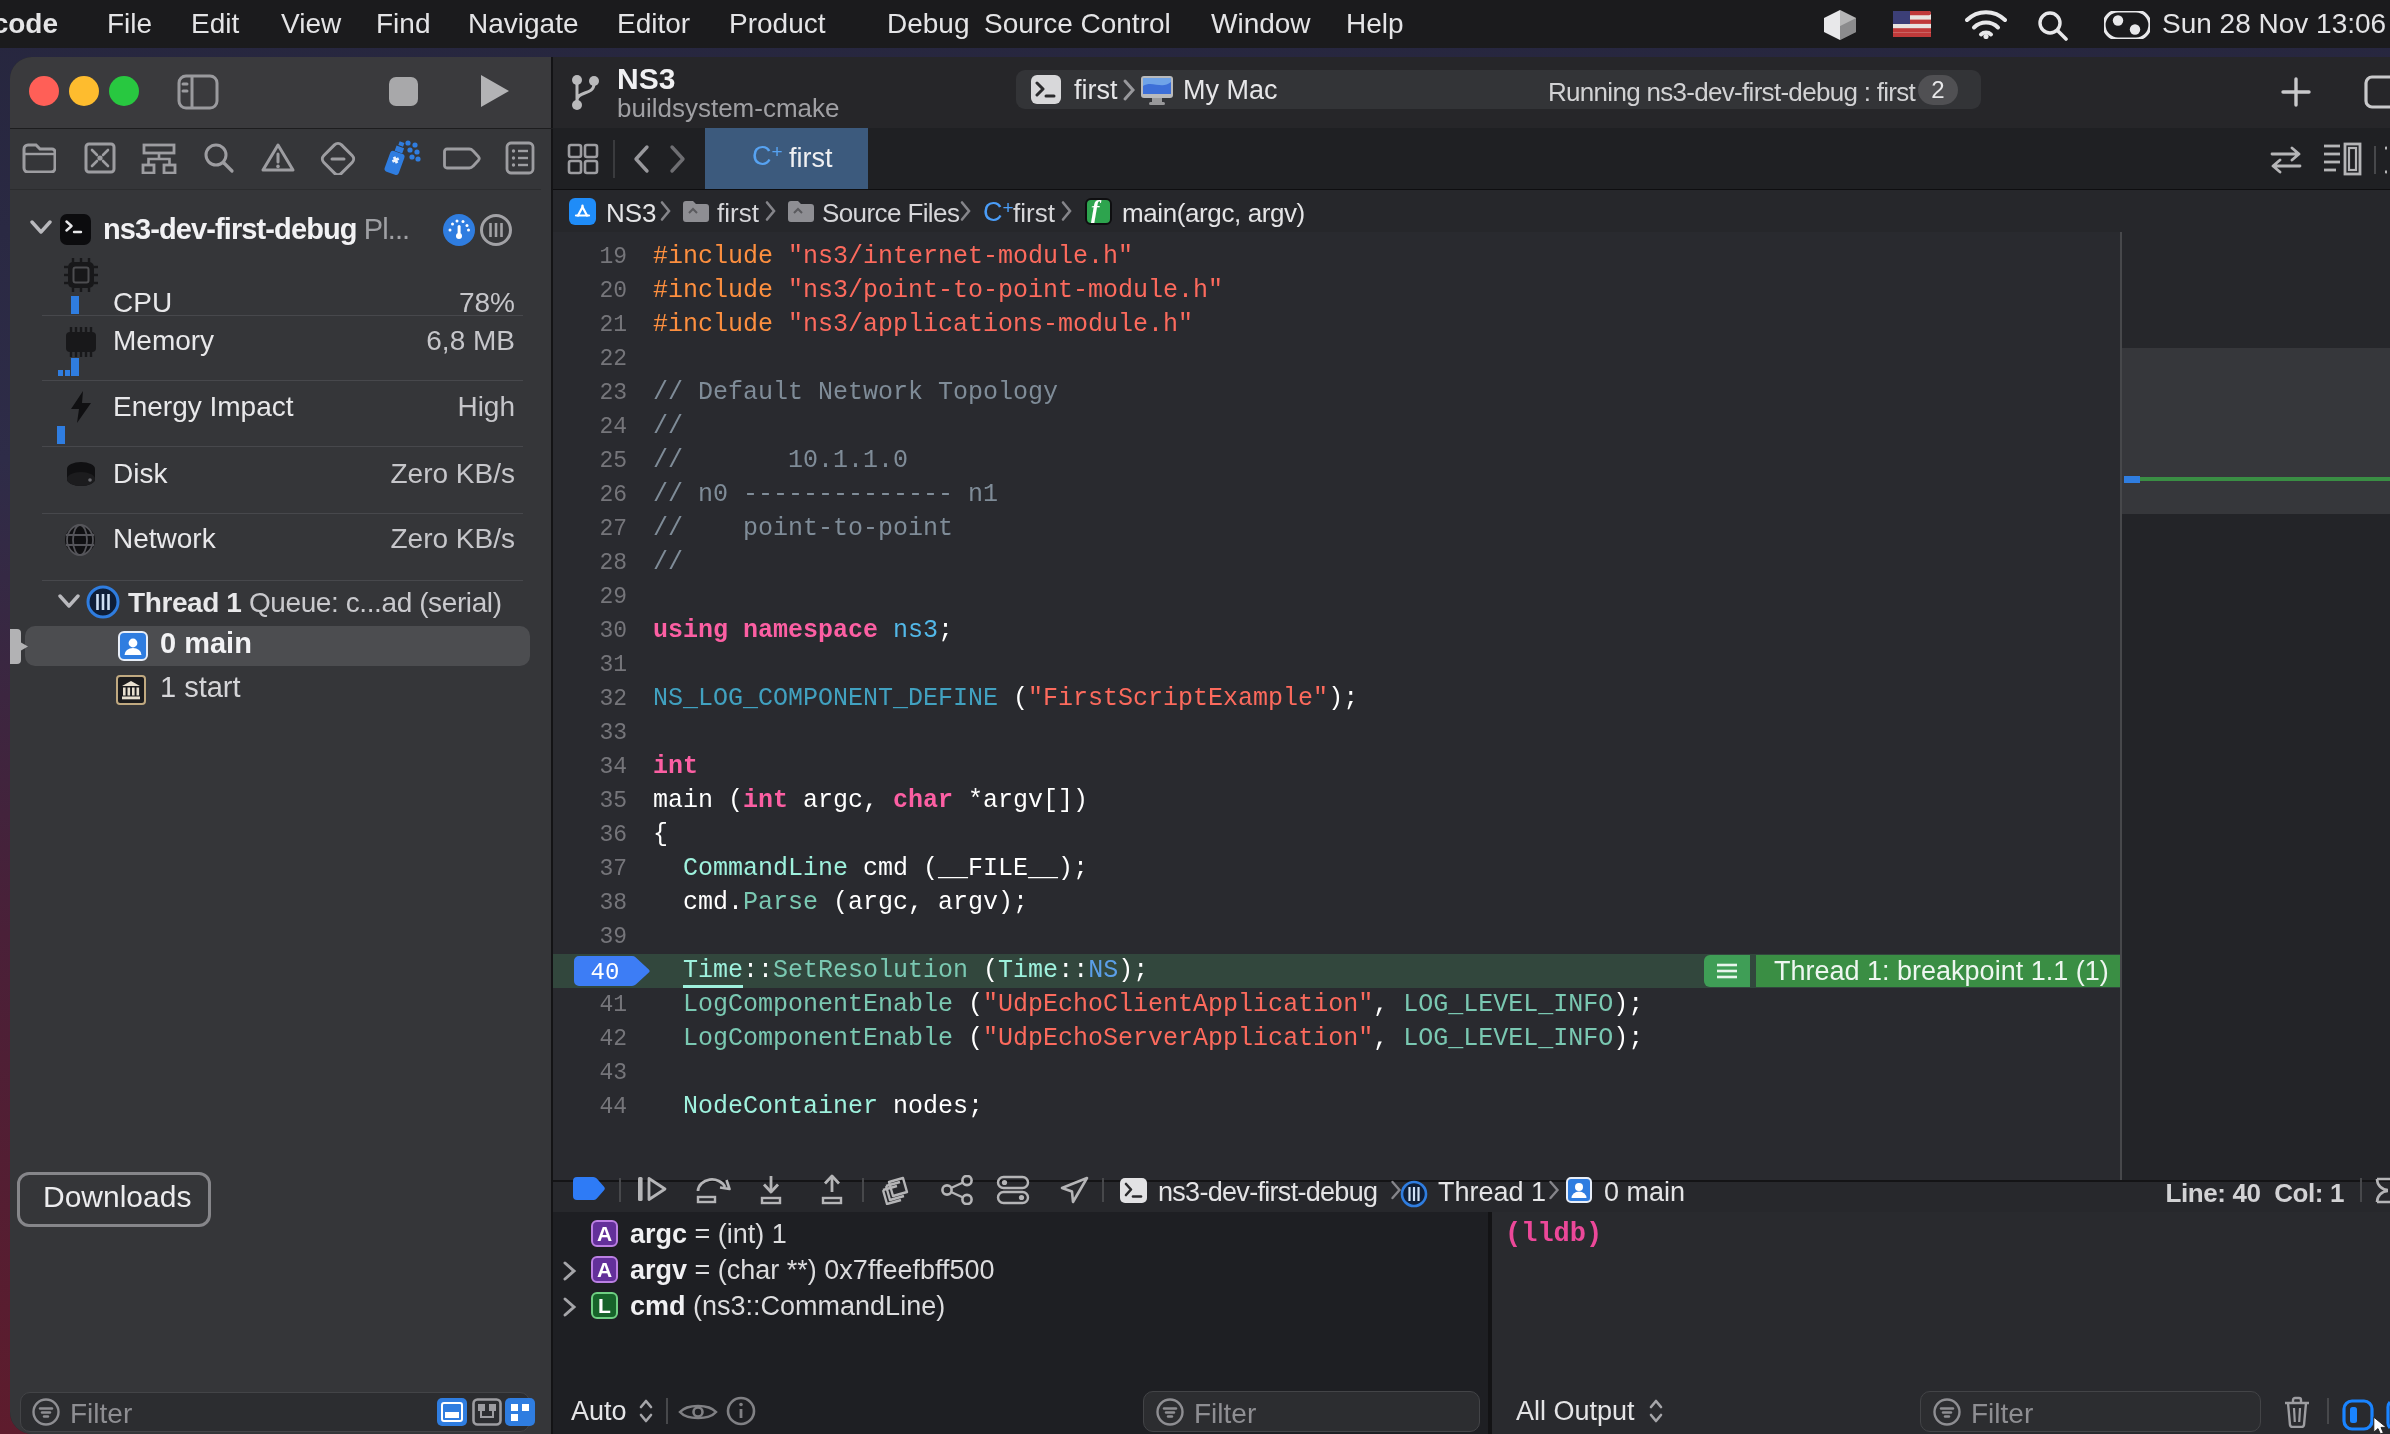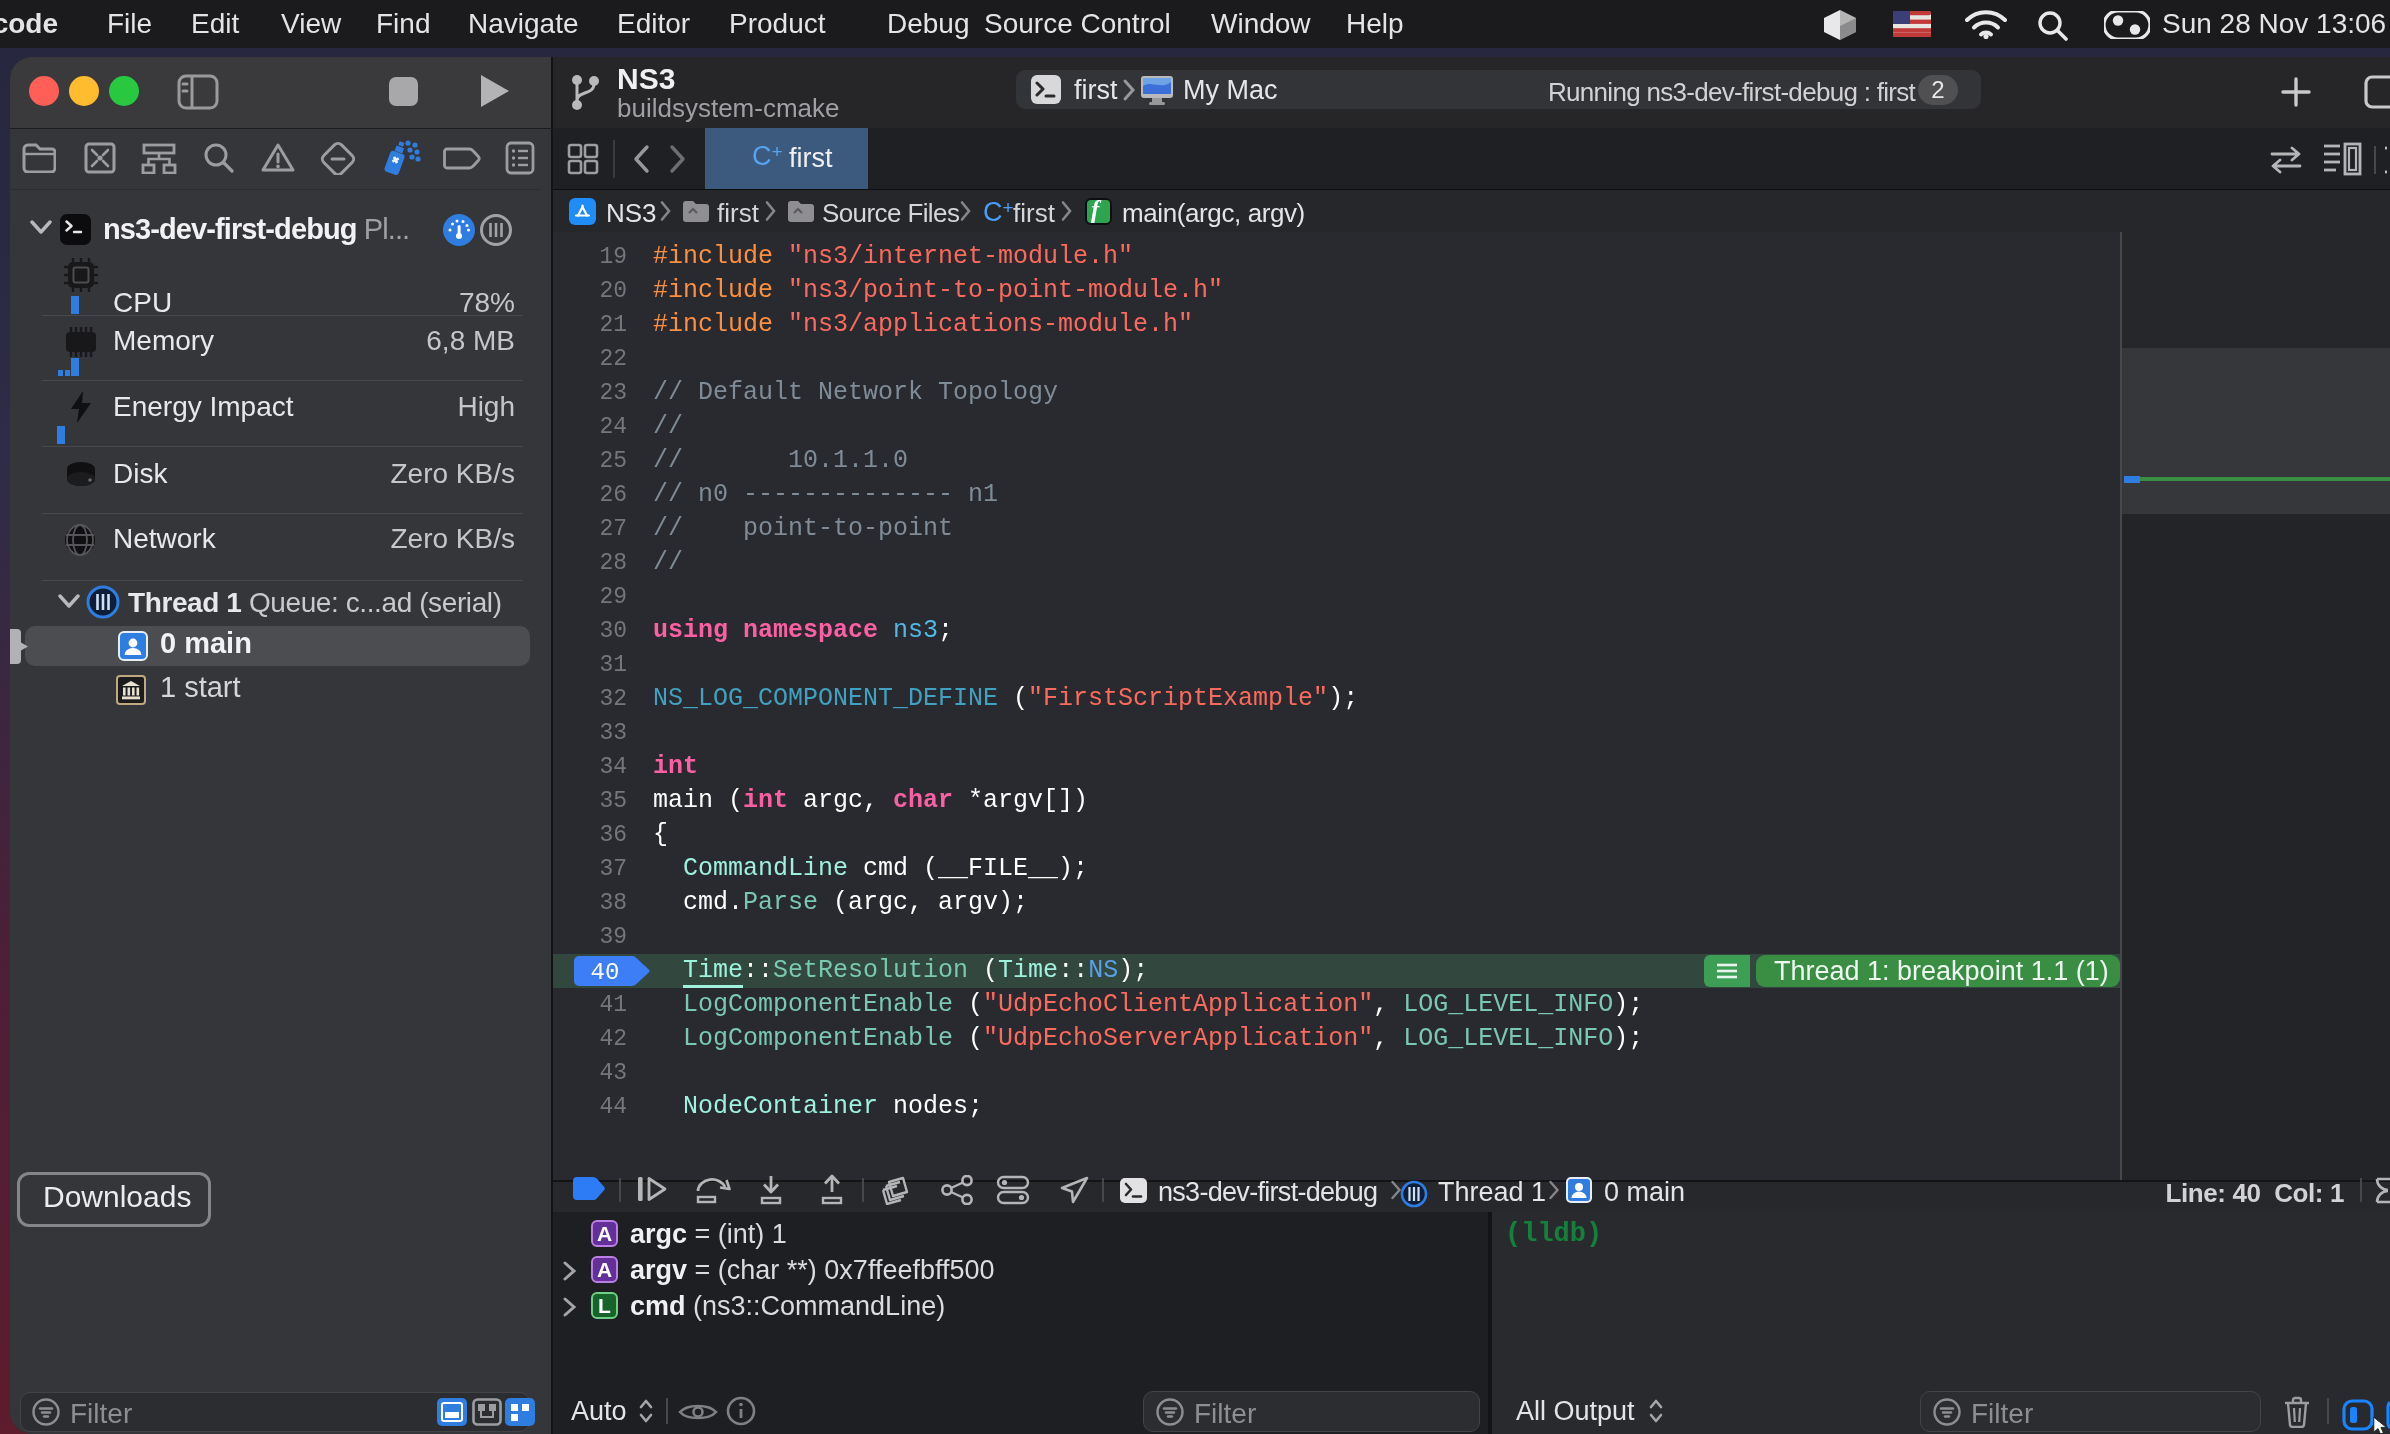--- a/index.html
+++ b/index.html
@@ -492,21 +492,21 @@
     <path d="M5 0 h53 a6 6 0 0 1 3.8 1.4 l13 12 a2 2 0 0 1 0 3.2 l-13 12 A6 6 0 0 1 58 30 h-53 a5 5 0 0 1 -5 -5 v-20 a5 5 0 0 1 5 -5 Z" fill="#3d7df5"></path>
     <text x="31" y="23" text-anchor="middle" font-family="Liberation Mono" font-size="24" fill="#ffffff">40</text>
   </svg>
 
   <div class="abs" style="left:1151px;top:723px;width:46px;height:32px;border-radius:6px 0 0 6px;background:#3f9e56;"></div>
   <svg class="abs" style="left:1162px;top:731px;" width="24" height="16" viewBox="0 0 24 16">
     <line x1="2" y1="2" x2="22" y2="2" stroke="#e8f5ec" stroke-width="2.6"></line>
     <line x1="2" y1="8" x2="22" y2="8" stroke="#e8f5ec" stroke-width="2.6"></line>
     <line x1="2" y1="14" x2="22" y2="14" stroke="#e8f5ec" stroke-width="2.6"></line>
   </svg>
-  <div class="abs" style="left:1203px;top:723px;width:364px;height:32px;background:#3a8e44;color:#eef6f0;font-size:27px;line-height:32px;padding-left:18px;box-sizing:border-box;white-space:nowrap;border-radius:9px;">Thread 1: breakpoint 1.1 (1)</div>
+  <div class="abs" style="left:1203px;top:723px;width:364px;height:32px;background:#3a8e44;color:#eef6f0;font-size:27px;line-height:32px;padding-left:18px;box-sizing:border-box;white-space:nowrap;">Thread 1: breakpoint 1.1 (1)</div>
 </div>
 
 <div class="abs" style="left:553px;top:1180px;width:1837px;height:32px;background:#27282c;border-top:2px solid #141416;box-sizing:border-box;"></div>
 <svg class="abs" style="left:573px;top:1177px;" width="32" height="23" viewBox="0 0 32 23">
   <path d="M4 0 h16 a5 5 0 0 1 3.8 1.6 l7 8 a2.6 2.6 0 0 1 0 3.8 l-7 8 A5 5 0 0 1 20 23 h-16 a4 4 0 0 1 -4 -4 v-15 a4 4 0 0 1 4 -4 Z" fill="#2e7bf6"></path>
 </svg>
 <div class="abs" style="left:619px;top:1178px;width:2px;height:24px;background:#47484b;"></div>
 <svg class="abs" style="left:636px;top:1175px;" width="32" height="28" viewBox="0 0 32 28">
   <rect x="2" y="2" width="4.6" height="24" rx="1.5" fill="#b5b5b7"></rect>
   <path d="M13 3.5 L29 14 L13 24.5 Z" stroke="#b5b5b7" stroke-width="2.8" fill="none" stroke-linejoin="round"></path>
@@ -613,21 +613,21 @@
 </svg>
 <div class="abs" style="left:1143px;top:1391px;width:337px;height:41px;border-radius:10px;background:#2c2d30;border:1px solid #434447;box-sizing:border-box;"></div>
 <svg class="abs" style="left:1156px;top:1398px;" width="28" height="28" viewBox="0 0 28 28">
   <circle cx="14" cy="14" r="12.5" stroke="#8e8e92" stroke-width="2.4" fill="none"></circle>
   <line x1="8" y1="10.5" x2="20" y2="10.5" stroke="#8e8e92" stroke-width="2.4" stroke-linecap="round"></line>
   <line x1="10" y1="14.5" x2="18" y2="14.5" stroke="#8e8e92" stroke-width="2.4" stroke-linecap="round"></line>
   <line x1="12" y1="18.5" x2="16" y2="18.5" stroke="#8e8e92" stroke-width="2.4" stroke-linecap="round"></line>
 </svg>
 <div class="abs" style="left:1194px;top:1398px;font-size:28px;color:#8e8e92;">Filter</div>
 
-<div class="abs mono" style="left:1505px;top:1219px;font-size:27px;font-weight:bold;color:#15803d;">(lldb)</div>
+<div class="abs mono" style="left:1505px;top:1219px;font-size:27px;font-weight:bold;color:#ec4899;">(lldb)</div>
 <div class="abs" style="left:1516px;top:1396px;font-size:27px;color:#e4e4e6;">All Output</div>
 <svg class="abs" style="left:1648px;top:1398px;" width="16" height="26" viewBox="0 0 16 26">
   <path d="M3 9 L8 3 L13 9 M3 17 L8 23 L13 17" stroke="#a5a5a9" stroke-width="2.6" fill="none" stroke-linecap="round" stroke-linejoin="round"></path>
 </svg>
 <div class="abs" style="left:1920px;top:1391px;width:341px;height:41px;border-radius:10px;background:#2c2d30;border:1px solid #434447;box-sizing:border-box;"></div>
 <svg class="abs" style="left:1933px;top:1398px;" width="28" height="28" viewBox="0 0 28 28">
   <circle cx="14" cy="14" r="12.5" stroke="#8e8e92" stroke-width="2.4" fill="none"></circle>
   <line x1="8" y1="10.5" x2="20" y2="10.5" stroke="#8e8e92" stroke-width="2.4" stroke-linecap="round"></line>
   <line x1="10" y1="14.5" x2="18" y2="14.5" stroke="#8e8e92" stroke-width="2.4" stroke-linecap="round"></line>
   <line x1="12" y1="18.5" x2="16" y2="18.5" stroke="#8e8e92" stroke-width="2.4" stroke-linecap="round"></line>

